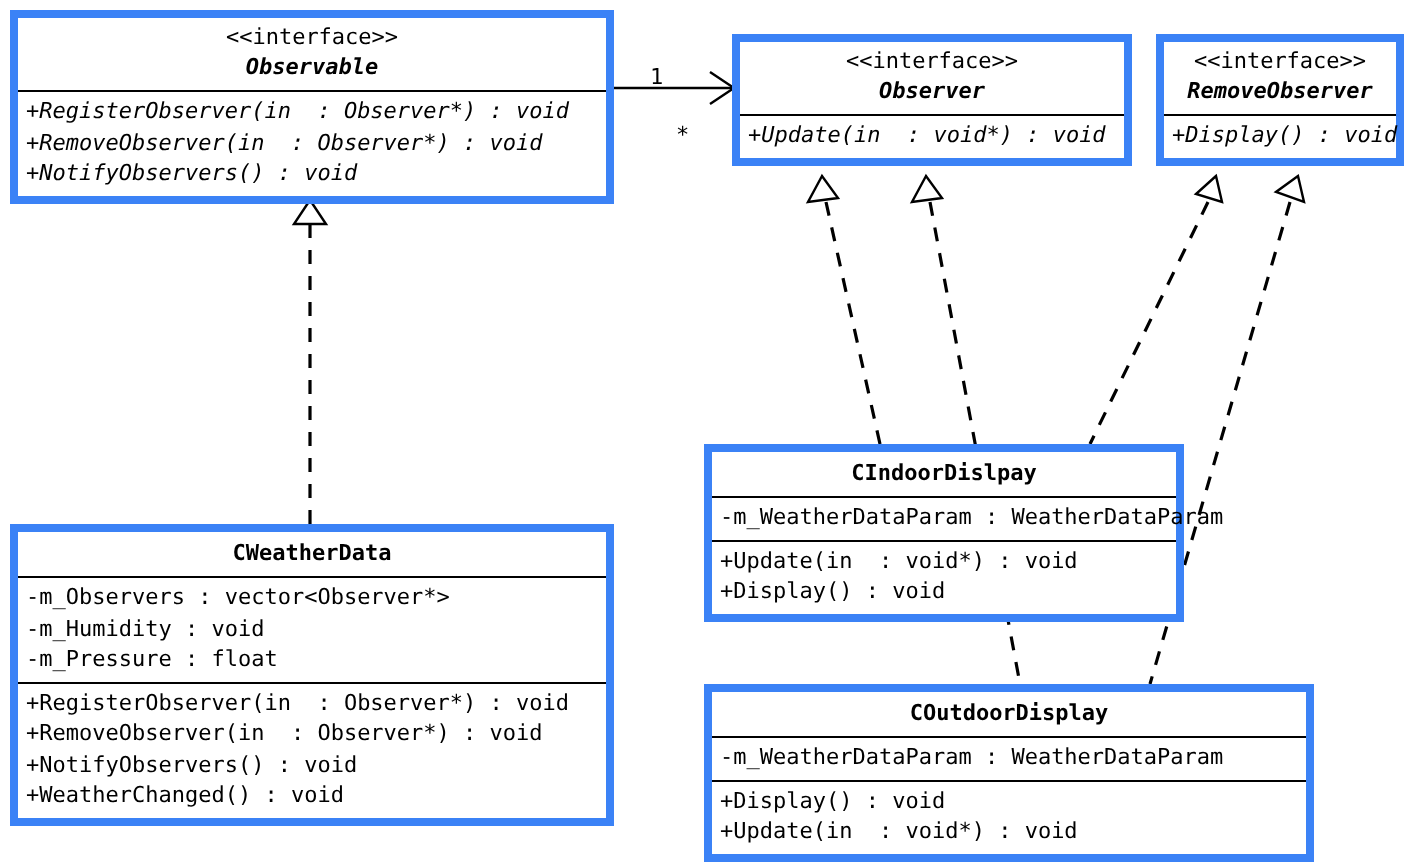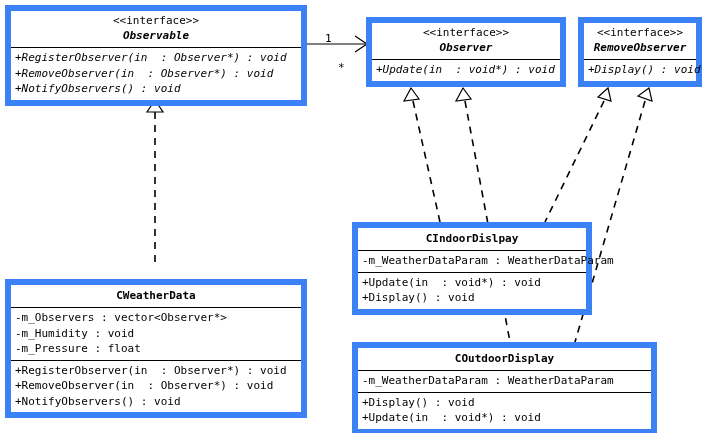--- a/index.html
+++ b/index.html
@@ -11,21 +11,21 @@
     position: relative;
     width: 711px;
     height: 433px;
     background: #ffffff;
     font-family: "DejaVu Sans Mono", monospace;
     overflow: hidden;
   }
   .umlbox {
     position: absolute;
     box-sizing: border-box;
-    border: 6px solid #3b82f6;
+    border: 4px solid #3b82f6;
     background: #ffffff;
     z-index: 5;
   }
   .compartment {
     box-sizing: border-box;
     padding: 2px 4px 3px 4px;
   }
   .compartment + .compartment {
     border-top: 1px solid #000000;
   }
@@ -125,33 +125,34 @@
   <div class="umlbox" style="left:578px; top:17px; width:124px;">
     <div class="compartment hdr">
       <div class="stereo">&lt;&lt;interface&gt;&gt;</div>
       <div class="cname italic">RemoveObserver</div>
     </div>
     <div class="compartment">
       <div class="member italic">+Display() : void</div>
     </div>
   </div>
 
-  <div class="umlbox" style="left:5px; top:262px; width:302px;margin-top:17px;">
+  <div class="umlbox" style="left:5px; top:262px; width:302px;">
     <div class="compartment hdr">
       <div class="cname">CWeatherData</div>
     </div>
     <div class="compartment">
       <div class="member">-m_Observers : vector&lt;Observer*&gt;</div>
       <div class="member">-m_Humidity : void</div>
       <div class="member">-m_Pressure : float</div>
     </div>
     <div class="compartment">
       <div class="member">+RegisterObserver(in  : Observer*) : void</div>
       <div class="member">+RemoveObserver(in  : Observer*) : void</div>
       <div class="member">+NotifyObservers() : void</div>
+      <div class="member">+WeatherChanged() : void</div>
     </div>
   </div>
 
   <div class="umlbox" style="left:352px; top:222px; width:240px;">
     <div class="compartment hdr">
       <div class="cname">CIndoorDislpay</div>
     </div>
     <div class="compartment">
       <div class="member">-m_WeatherDataParam : WeatherDataParam</div>
     </div>

